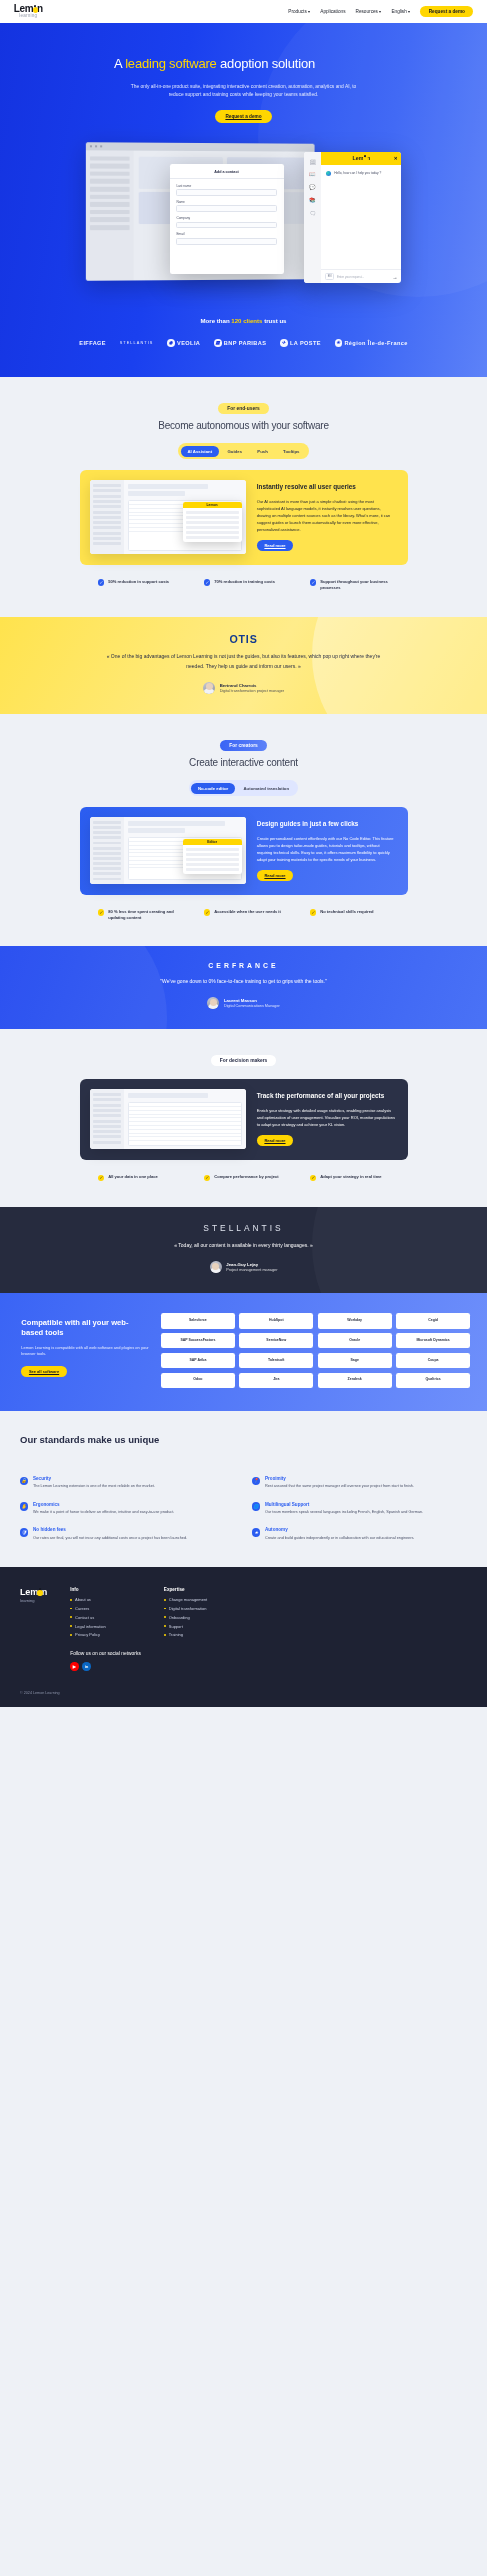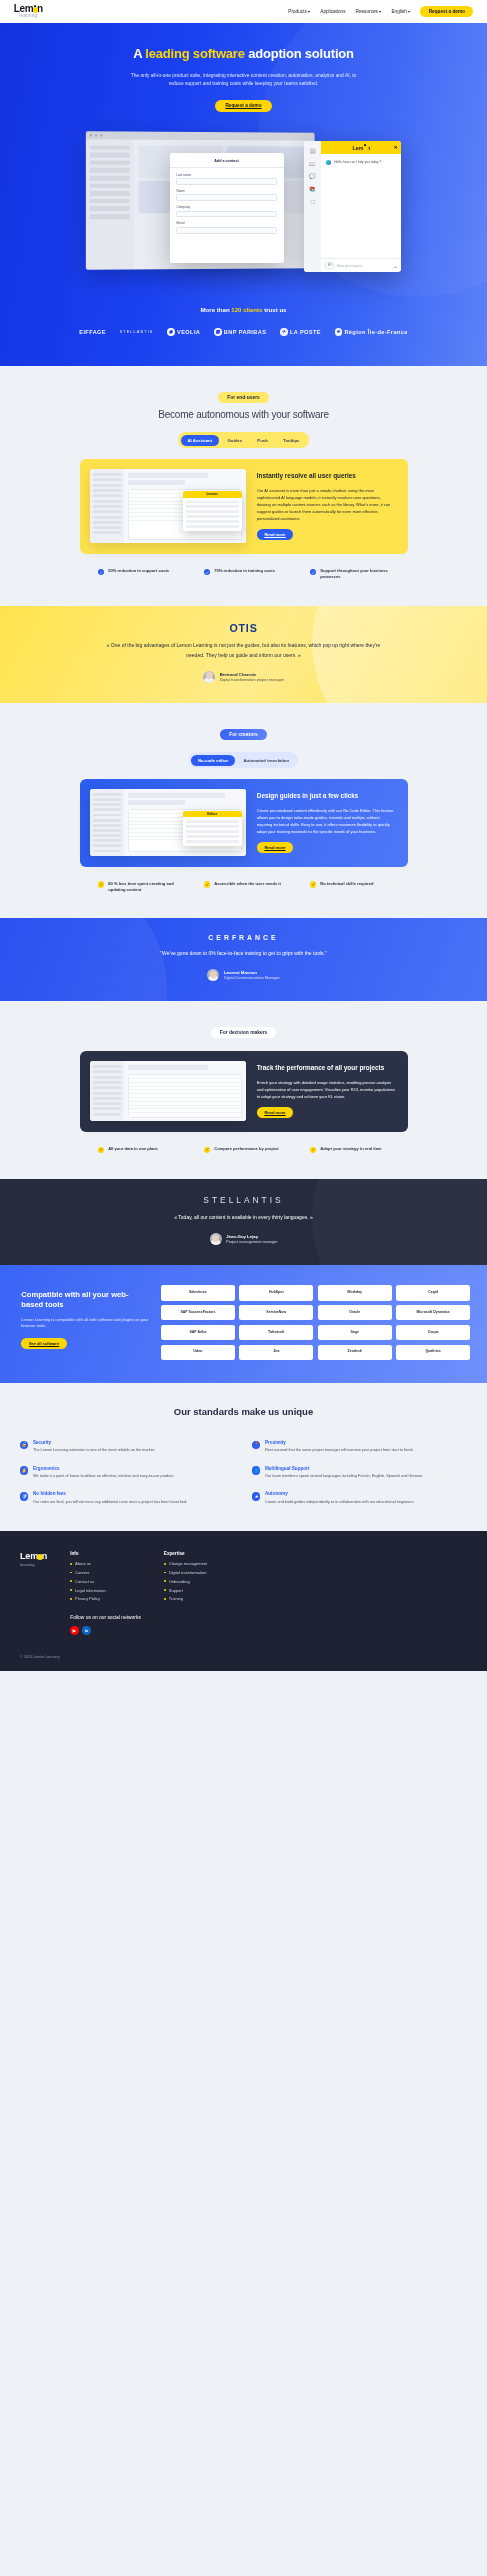--- a/index.html
+++ b/index.html
@@ -14,21 +14,21 @@
   .logo-dot:after{content:"";position:absolute;top:-1.5px;left:1.5px;width:1.5px;height:2.3px;background:#15171f;transform:rotate(20deg);border-radius:0.8px}
   .logo-sub{font-size:4.6px;color:#9aa0ad;letter-spacing:0.2px;margin-top:0px}
   .nav{margin-left:auto;display:flex;align-items:center;gap:10px}
   .nav a{font-size:4.7px;color:#21252f;text-decoration:none;display:flex;align-items:center;gap:1.5px;font-weight:500}
   .caret{width:0;height:0;border-left:1.7px solid transparent;border-right:1.7px solid transparent;border-top:2px solid #21252f;display:inline-block}
   .cta-top{background:#ffd600;color:#15171f;font-size:4.7px;font-weight:700;padding:3px 8.4px;border-radius:15.2px;border:none;cursor:pointer}
 
   
   .hero{background:linear-gradient(100deg,#1433e0 0%,#1a40ef 35%,#3a64f5 75%,#5d82f8 100%);padding:23px 0 30.5px;position:relative;overflow:hidden}
   .hero:before{content:"";position:absolute;width:320px;height:320px;border-radius:50%;background:rgba(255,255,255,.045);right:-91px;top:-46px}
-  h1.hero-title{text-align:center;color:#fff;font-size:13px;line-height:1.28;font-weight:700;max-width:259px;margin:0 auto;position:relative;letter-spacing:-0.2px}
+  h1.hero-title{text-align:left;color:#fff;font-size:13px;line-height:1.28;font-weight:400;max-width:259px;margin:10px auto;position:relative;letter-spacing:-0.2px}
   h1.hero-title .hl{color:#ffd600}
   .hero-sub{text-align:center;color:#e4eaff;font-size:4.9px;line-height:1.75;max-width:229px;margin:9.1px auto 0;position:relative}
   .hero-cta{display:block;margin:10.7px auto 0;background:#ffd600;color:#15171f;font-size:4.7px;font-weight:700;padding:3.8px 10px;border-radius:15.2px;border:none;text-decoration:underline;cursor:pointer;position:relative}
 
   
   .hero-mock{position:relative;width:328px;height:160px;margin:13.7px auto 0}
   .mock-win{position:absolute;left:7.6px;top:6.1px;width:229px;height:137px;background:#e9ecf2;border-radius:3px;box-shadow:0 6.1px 23px rgba(0,0,0,.22);overflow:hidden;transform:perspective(533px) rotateY(3deg)}
   .mock-bar{height:8.4px;background:#cfd4dd;display:flex;align-items:center;gap:2.3px;padding:0 3.8px}
   .dot{width:2.6px;height:2.6px;border-radius:50%;background:#8d93a0}
   .mock-body{display:flex;height:129px}
@@ -141,21 +141,21 @@
   .tools{background:linear-gradient(110deg,#3a64f5,#6f90fb);padding:20px 10px 23px;display:flex;gap:10.7px;padding-left:21.3px;padding-right:17px;align-items:flex-start}
   .tools-left{width:129px;padding-top:4.6px}
   .tools-left h3{color:#fff;font-size:7.6px;line-height:1.35;font-weight:700}
   .tools-left p{color:#e6ecff;font-size:4px;line-height:1.7;margin-top:6.1px}
   .tools-btn{margin-top:7.6px;background:#ffd600;color:#15171f;font-size:4px;font-weight:700;padding:3px 7.6px;border-radius:15.2px;border:none;text-decoration:underline;cursor:pointer}
   .tools-grid{flex:1;display:grid;grid-template-columns:repeat(4,1fr);gap:4.6px}
   .tool{background:#fff;border-radius:2.3px;height:15.2px;display:flex;align-items:center;justify-content:center;font-size:3.5px;font-weight:700;color:#2a2f40;text-align:center;padding:1.5px;line-height:1.1}
 
   
   .std{background:#eef1f6;padding:23px 20px 26px}
-  .std h2{text-align:center;font-size:9.5px;font-weight:700;color:#262b45;margin-bottom:23px}
+  .std h2{text-align:left;font-size:9.5px;font-weight:700;color:#262b45;margin-bottom:31px}
   .std-grid{display:grid;grid-template-columns:1fr 1fr;gap:12.2px 17px}
   .std-item{display:flex;gap:4.6px;align-items:flex-start}
   .std-ic{width:8.4px;height:8.4px;border-radius:50%;background:#2b5df0;color:#fff;font-size:4.6px;display:flex;align-items:center;justify-content:center;flex:0 0 auto;margin-top:0.8px}
   .std-item h4{font-size:4.6px;font-weight:700;color:#2b5df0;margin-bottom:2.3px}
   .std-item p{font-size:3.8px;line-height:1.65;color:#4b5168}
 
   
   footer{background:#1e2233;padding:20px 20px 12.2px;color:#c9cee0}
   .f-top{display:flex;gap:23px}
   .f-logo .lm{color:#fff;font-size:9.1px;font-weight:700;letter-spacing:-0.2px}
@@ -384,20 +384,21 @@
       <span class="q-av"></span>
       <div class="q-meta">
           <div class="n">Bertrand Charrois</div>
           <div class="r">Digital transformation project manager</div>
         </div>
     </div>
   </section>
 
   <section class="sec">
     <span class="pill blue">For creators</span>
+    <h2 class="sec-title">Create interactive content</h2>
     <div class="tabs blue">
       <div class="tab active">No-code editor</div>
       <div class="tab">Automated translation</div>
     </div>
     <div class="featcard blue">
       <div class="fc-img">
         <div class="shot">
           <div class="shot-side">
               <i></i>
               <i></i>

